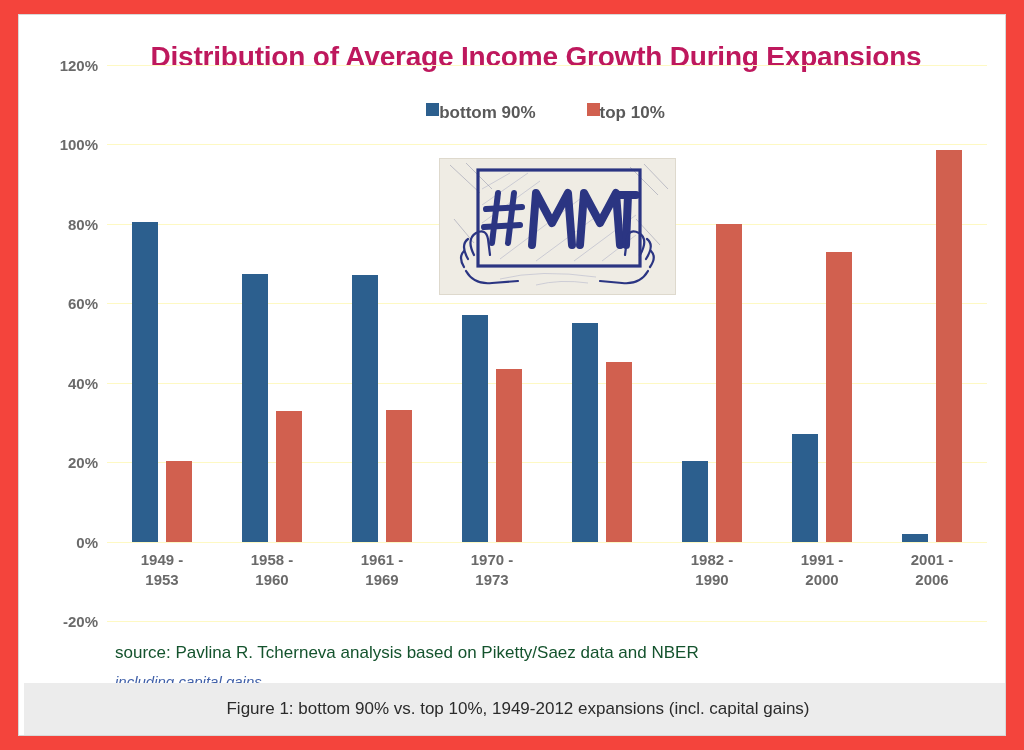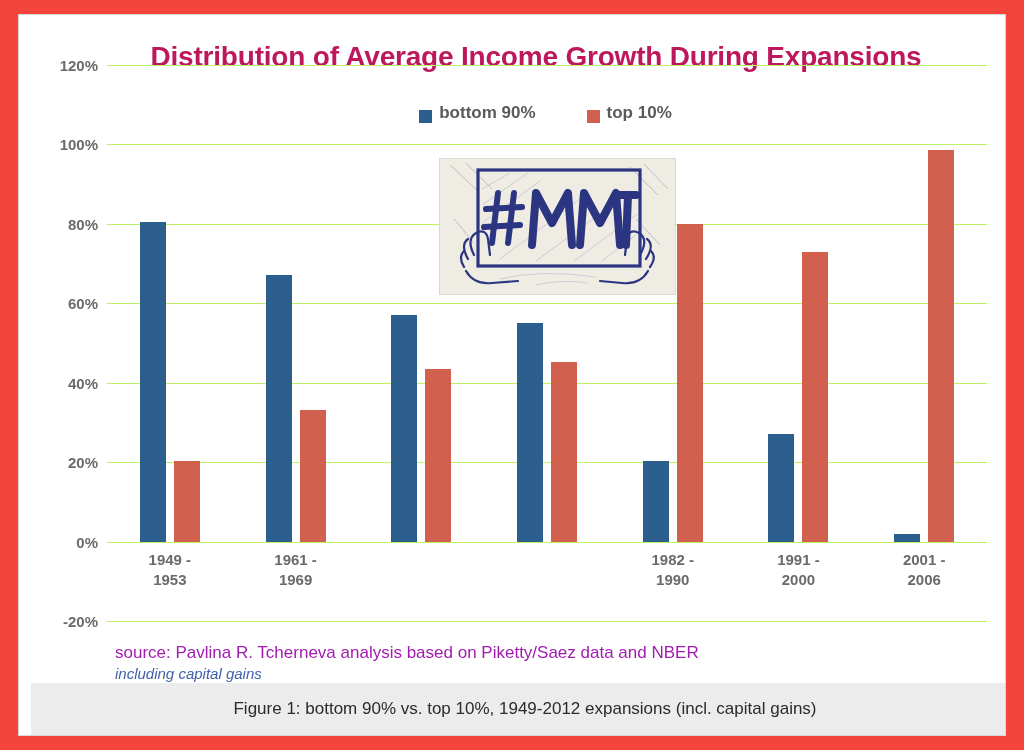--- a/index.html
+++ b/index.html
@@ -34,35 +34,35 @@
   #legend{
     position:absolute;
     left:0;top:88px;width:988px;
     display:flex;
     justify-content:center;
     align-items:center;
     gap:26px;
     padding-left:40px;
     box-sizing:border-box;
   }
-  .legend-item{display:flex;align-items:flex-end;gap:7px;padding-left:25px;}
+  .legend-item{display:flex;align-items:flex-start;padding-left:25px;}
   .legend-swatch{width:13px;height:13px;display:block;}
   .legend-label{font-size:17px;font-weight:bold;color:#595959;}
   
   #plot{
     position:absolute;
     left:88px;   
     top:50px;
     width:880px;
     height:556px;
   }
   .gridline{
     position:absolute;
     left:0;width:880px;height:1px;
-    background:#bef264;
+    background:#fef9c3;
   }
   .ytick{
     position:absolute;
     right:100%;
     margin-right:9px;
     transform:translateY(-50%);
     font-size:15px;
     font-weight:bold;
     color:#6a6a6a;
     white-space:nowrap;
@@ -104,33 +104,33 @@
     overflow:hidden;
   }
   
   #source-block{
     position:absolute;
     left:96px;top:628px;
     width:860px;
   }
   #source-line{
     font-size:17px;
-    color:#a21caf;
+    color:#14532d;
     white-space:nowrap;
   }
   #source-note{
     font-size:15px;
     font-style:italic;
     color:#3f5fa8;
-    margin-top:2px;
+    margin-top:10px;
   }
   
   #caption-bar{
     position:absolute;
-    left:12px;bottom:0;
+    left:5px;bottom:0;
     width:988px;height:52px;
     background:#ececec;
     display:flex;
     align-items:center;
     justify-content:center;
   }
   #caption-text{
     font-size:17px;
     color:#2b2b2b;
   }
@@ -183,30 +183,42 @@
     <div id="bars">
         <div class="group">
           <div class="bar blue" title="bottom 90% 1949 - 1953: 80.5%" style="top: 156.871px; height: 319.7px; background: rgb(44, 95, 142);"></div>
           <div class="bar red" title="top 10% 1949 - 1953: 20.3%" style="top: 395.951px; height: 80.62px; background: rgb(209, 96, 79);"></div>
           <div class="xlabel" style="top: 484.571px;">
             <span>1949 -</span>
             <span>1953</span>
           </div>
         </div>
         <div class="group">
+          <div class="bar blue" title="bottom 90% 1958 - 1960: 67.5%" style="top: 208.5px; height: 268.071px; background: rgb(44, 95, 142);"></div>
+          <div class="bar red" title="top 10% 1958 - 1960: 32.8%" style="top: 346.309px; height: 130.263px; background: rgb(209, 96, 79);"></div>
+          <div class="xlabel" style="top: 484.571px;">
+            <span>1958 -</span>
+            <span>1960</span>
+          </div>
+        </div>
+        <div class="group">
           <div class="bar blue" title="bottom 90% 1961 - 1969: 67%" style="top: 210.486px; height: 266.086px; background: rgb(44, 95, 142);"></div>
           <div class="bar red" title="top 10% 1961 - 1969: 33.2%" style="top: 344.72px; height: 131.851px; background: rgb(209, 96, 79);"></div>
           <div class="xlabel" style="top: 484.571px;">
             <span>1961 -</span>
             <span>1969</span>
           </div>
         </div>
         <div class="group">
           <div class="bar blue" title="bottom 90% 1970 - 1973: 57%" style="top: 250.2px; height: 226.371px; background: rgb(44, 95, 142);"></div>
           <div class="bar red" title="top 10% 1970 - 1973: 43.5%" style="top: 303.814px; height: 172.757px; background: rgb(209, 96, 79);"></div>
+          <div class="xlabel" style="top: 484.571px;">
+            <span>1970 -</span>
+            <span>1973</span>
+          </div>
         </div>
         <div class="group">
           <div class="bar blue" title="bottom 90% 1975 - 1979: 55%" style="top: 258.143px; height: 218.429px; background: rgb(44, 95, 142);"></div>
           <div class="bar red" title="top 10% 1975 - 1979: 45.2%" style="top: 297.063px; height: 179.509px; background: rgb(209, 96, 79);"></div>
         </div>
         <div class="group">
           <div class="bar blue" title="bottom 90% 1982 - 1990: 20.2%" style="top: 396.349px; height: 80.2229px; background: rgb(44, 95, 142);"></div>
           <div class="bar red" title="top 10% 1982 - 1990: 80%" style="top: 158.857px; height: 317.714px; background: rgb(209, 96, 79);"></div>
           <div class="xlabel" style="top: 484.571px;">
             <span>1982 -</span>

